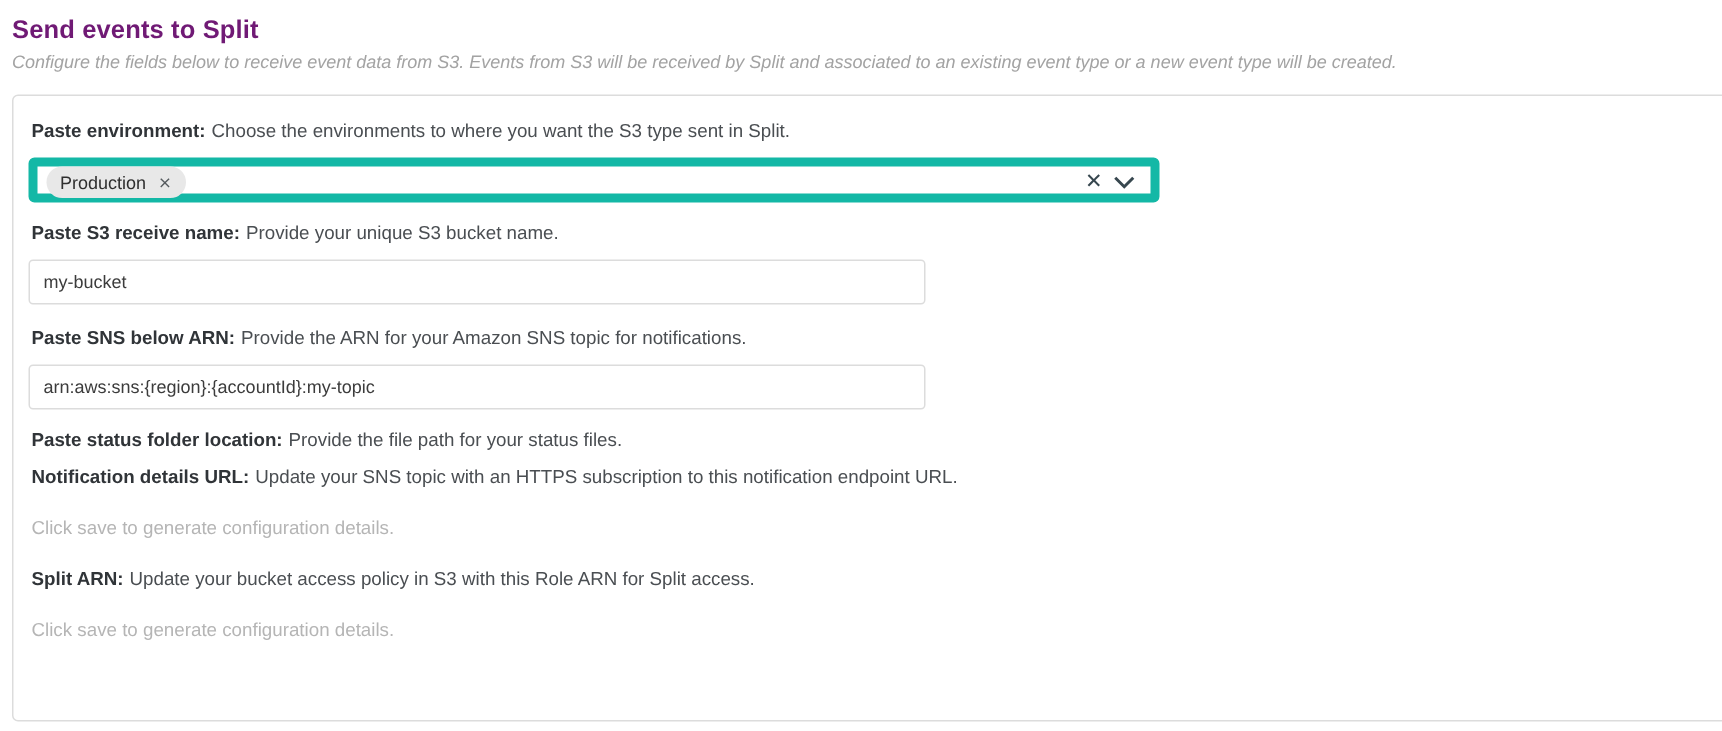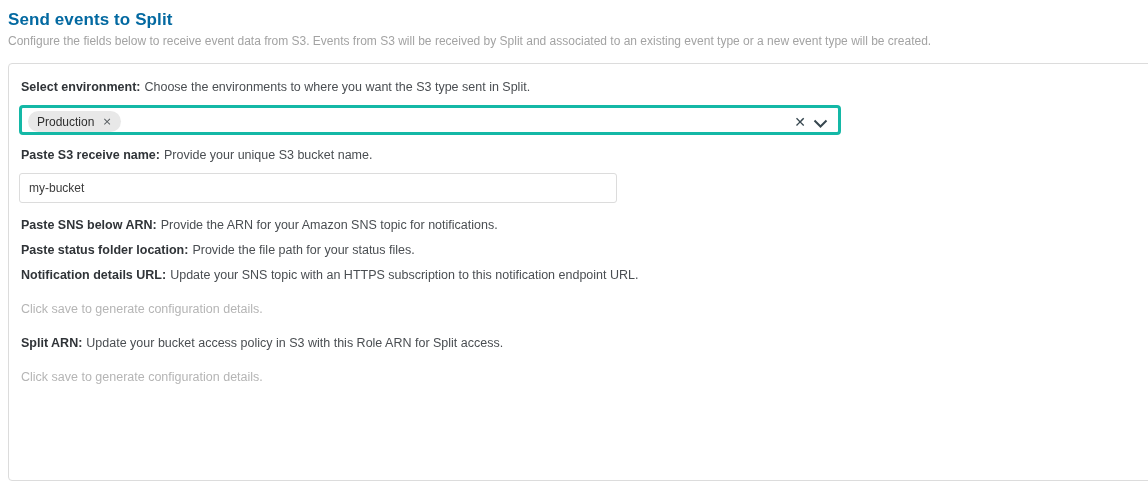--- a/index.html
+++ b/index.html
@@ -5,26 +5,27 @@
   * { margin: 0; padding: 0; box-sizing: content-box; }
   html, body {
     width: 1148px; height: 487px;
     background: #ffffff;
     overflow: hidden;
     font-family: "Liberation Sans", "DejaVu Sans", sans-serif;
   }
   .page-header { padding: 9px 8px 0 8px; }
   .page-title {
     font-size: 17px; line-height: 21px; font-weight: 700;
-    color: #0369a1; letter-spacing: 0.1px;
+    color: #701a75; letter-spacing: 0.1px;
   }
   .page-subtitle {
     margin-top: 4px;
     font-size: 12px; line-height: 14px;
     color: #a3a3a3;
+    font-style: italic;
   }
   .config-card {
     margin: 15px 0 0 8px;
     width: 1146px;              
     height: 418px;
     box-sizing: border-box;
     border: 1px solid #dcdcdc;
     border-radius: 4px;
     padding-top: 16px;
     background: #ffffff;
@@ -32,25 +33,25 @@
   .field-label {
     margin: 0 0 11px 12px;
     font-size: 12.5px; line-height: 14px;
     color: #4a4e52;
   }
   .field-label b { color: #303438; font-weight: 700; }
   .label-gap { display: inline-block; width: 4px; }
   .mb20 { margin-bottom: 20px !important; }
   .multiselect {
     margin-left: 10px; margin-bottom: 13px;
-    width: 822px; height: 30px;
+    width: 754px; height: 30px;
     box-sizing: border-box;
-    border: 3px solid #14b8a6;
+    border: 6px solid #14b8a6;
     border-radius: 4px;
-    display: flex; align-items: flex-end;
+    display: flex; align-items: flex-start;
     padding: 0 10px 0 6px;
     cursor: pointer;
   }
   .tag {
     display: inline-flex; align-items: center;
     height: 21px; border-radius: 11px;
     background: #e8e8e8;
     padding: 0 9px;
     font-size: 12px; color: #2f2f2f;
   }
@@ -91,21 +92,21 @@
 <body>
 
 <div class="page-header">
   <div class="page-title">Send events to Split</div>
   <div class="page-subtitle">Configure the fields below to receive event data from S3. Events from S3 will be received by Split and associated to an existing event type or a new event type will be created.</div>
 </div>
 
 <div class="config-card">
 
   <div class="field-label">
-    <b>Select environment:</b><span class="label-gap"></span><span>Choose the environments to where you want the S3 type sent in Split.</span>
+    <b>Paste environment:</b><span class="label-gap"></span><span>Choose the environments to where you want the S3 type sent in Split.</span>
   </div>
   <div class="multiselect">
     <span class="tag">
       <span>Production</span>
       <span class="tag-remove">×</span>
     </span>
     <span class="select-controls">
       <span class="clear-x">✕</span>
       <span class="chevron">
         <svg width="15" height="9" viewBox="0 0 15 9">
@@ -116,20 +117,21 @@
   </div>
 
   <div class="field-label">
     <b>Paste S3 receive name:</b><span class="label-gap"></span><span>Provide your unique S3 bucket name.</span>
   </div>
   <input type="text" class="text-input mb15" value="my-bucket" style="">
 
   <div class="field-label">
     <b>Paste SNS below ARN:</b><span class="label-gap"></span><span>Provide the ARN for your Amazon SNS topic for notifications.</span>
   </div>
+  <input type="text" class="text-input mb13" value="arn:aws:sns:{region}:{accountId}:my-topic" style="">
 
   <div class="field-label">
     <b>Paste status folder location:</b><span class="label-gap"></span><span>Provide the file path for your status files.</span>
   </div>
 
   <div class="field-label mb20">
     <b>Notification details URL:</b><span class="label-gap"></span><span>Update your SNS topic with an HTTPS subscription to this notification endpoint URL.</span>
   </div>
   <div class="muted-note">Click save to generate configuration details.</div>
 

